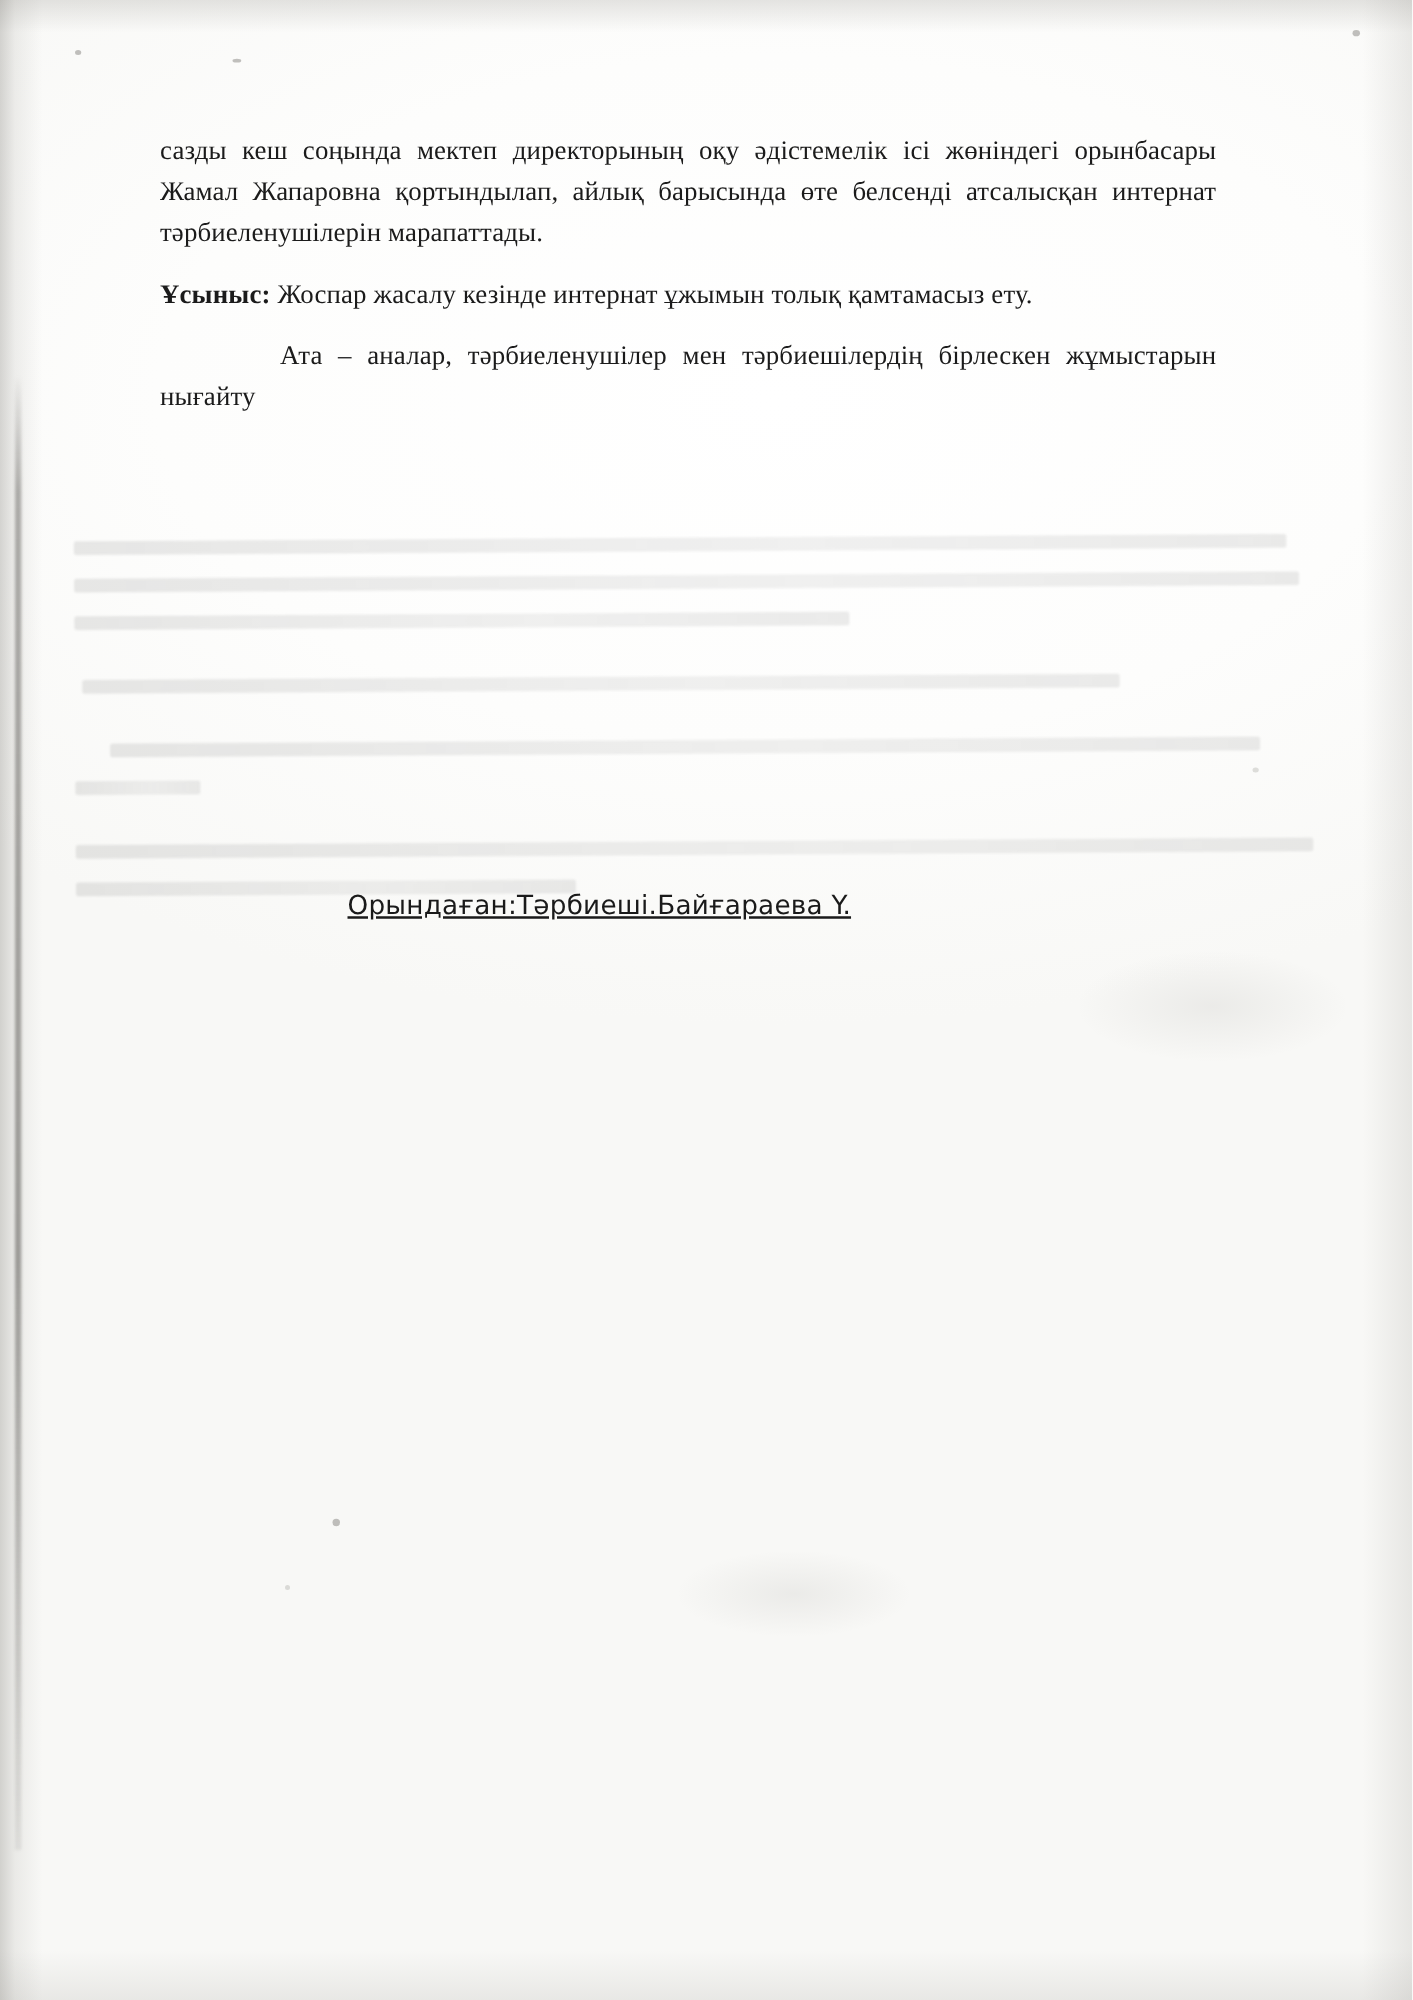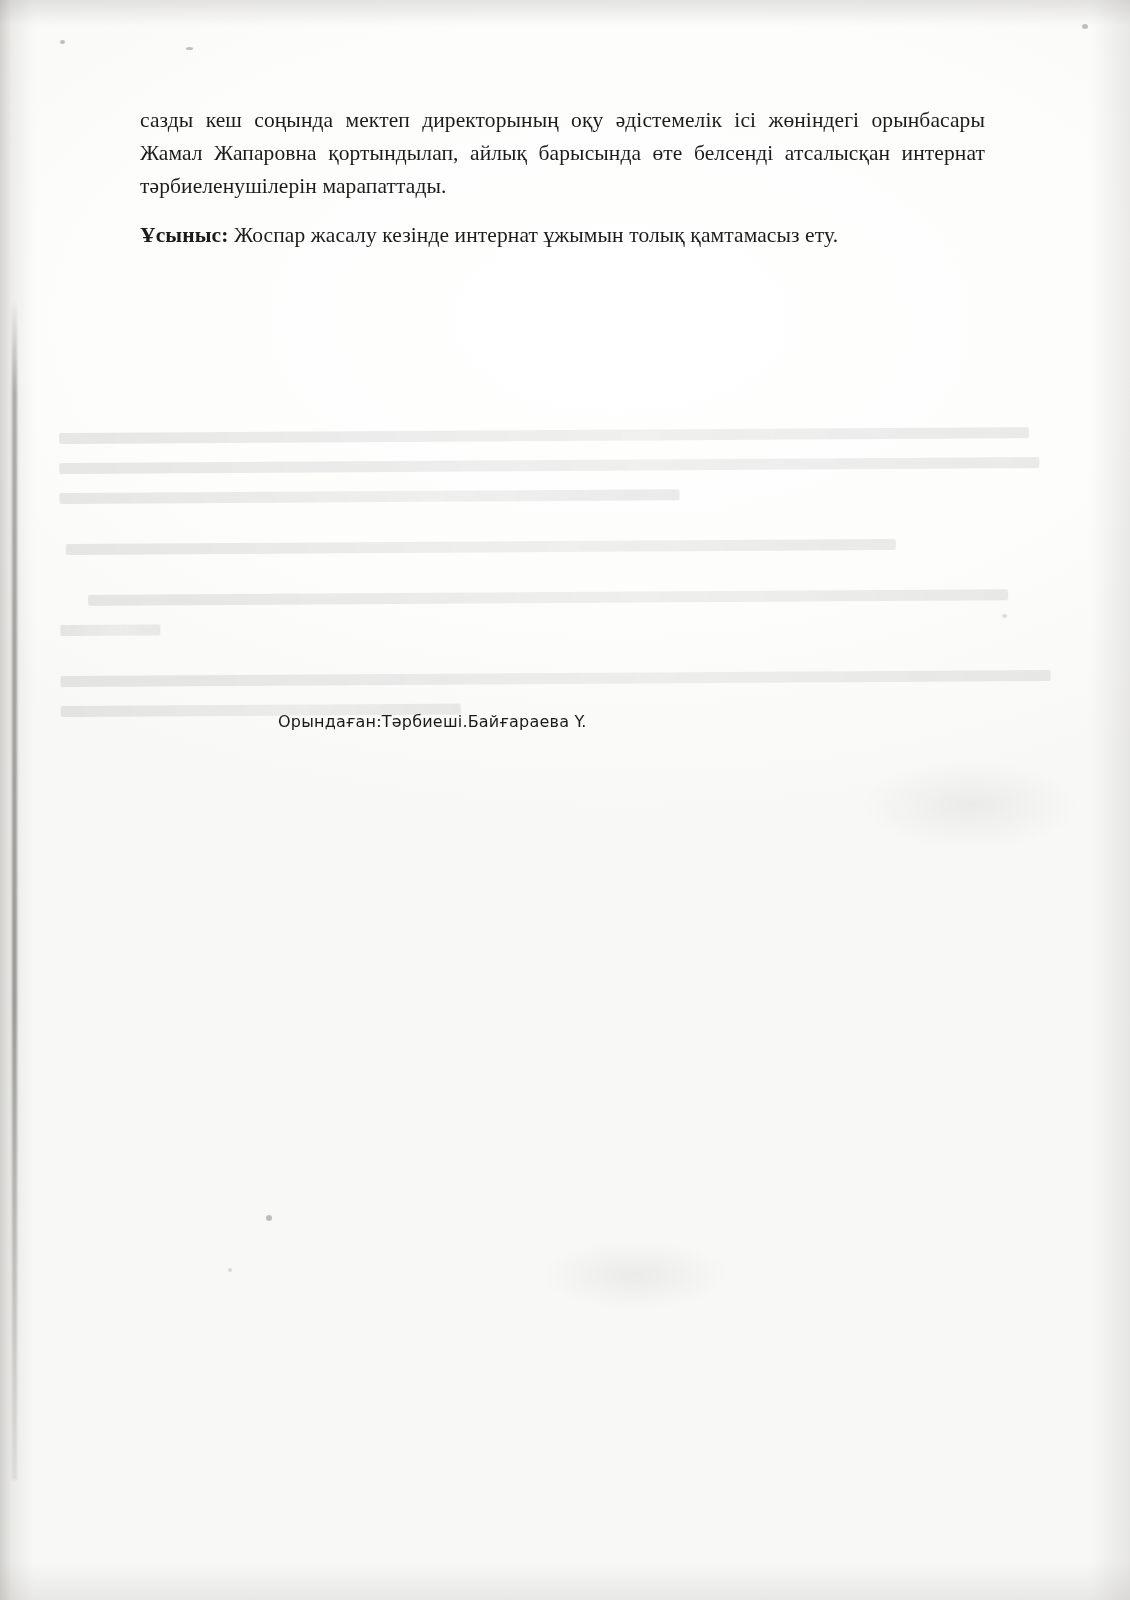--- a/index.html
+++ b/index.html
@@ -60,21 +60,21 @@
   }
   .speck {
     position: absolute;
     background: rgba(120,118,112,0.45);
     border-radius: 50%;
     pointer-events: none;
   }
 
   .content {
     position: absolute;
-    left: 140px;
+    left: 128px;
     top: 104px;
     width: 845px;
   }
   p.para {
     margin: 0 0 16px 0;
     font-size: 21.5px;
     line-height: 33px;
     color: #1b1b1b;
     text-align: justify;
     text-justify: inter-word;
@@ -86,24 +86,25 @@
     font-weight: bold;
   }
   .indent-first {
     text-indent: 96px;
   }
   .sig {
     position: absolute;
     left: 278px;
     top: 712px;
     font-family: "DejaVu Sans", sans-serif;
-    font-size: 16px;
+    font-size: 21px;
     color: #1a1a1a;
     letter-spacing: 0.2px;
     white-space: nowrap;
+    text-decoration: underline;
   }
 
   
   .ghost-layer {
     position: absolute;
     left: 60px;
     top: 430px;
     width: 1000px;
     opacity: 0.13;
     filter: blur(0.7px);
@@ -160,19 +161,22 @@
   <div class="content">
 
     <p class="para">
       <span>сазды кеш соңында мектеп директорының оқу әдістемелік ісі жөніндегі орынбасары Жамал Жапаровна қортындылап, айлық барысында өте белсенді атсалысқан интернат тәрбиеленушілерін марапаттады.</span>
     </p>
 
     <p class="para tight">
       <span class="lead">Ұсыныс:</span><span> Жоспар жасалу кезінде интернат ұжымын толық қамтамасыз ету.</span>
     </p>
 
+    <p class="para indent-first">
+      <span>Ата – аналар, тәрбиеленушілер мен тәрбиешілердің бірлескен жұмыстарын нығайту</span>
+    </p>
 
 
   </div>
 
   <div class="sig">Орындаған:Тәрбиеші.Байғараева Y.</div>
 
 </div>
 
 </body></html>

